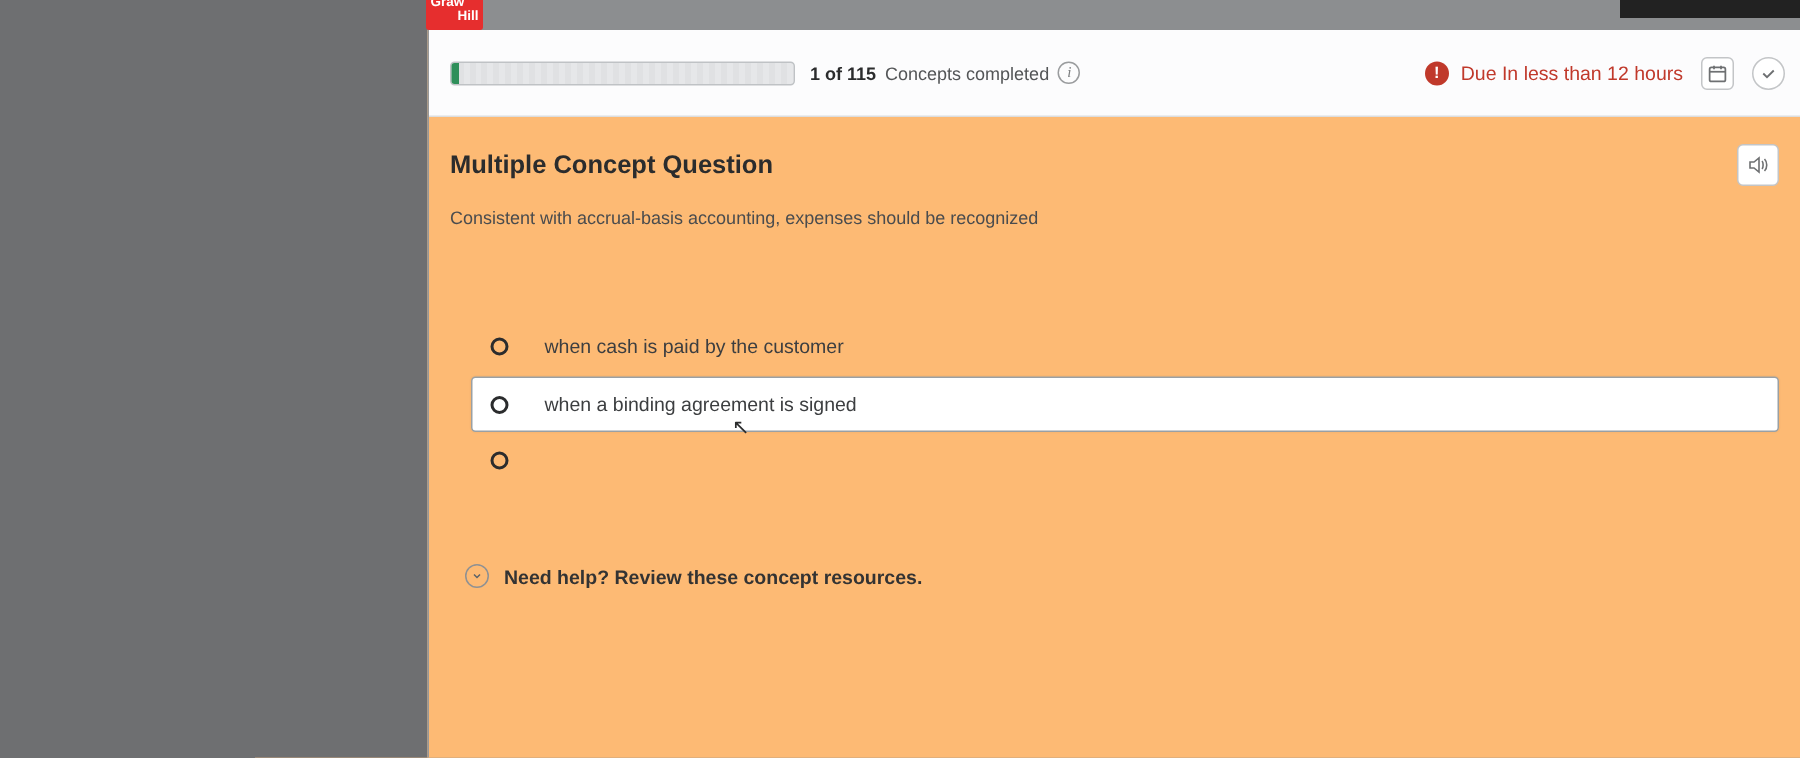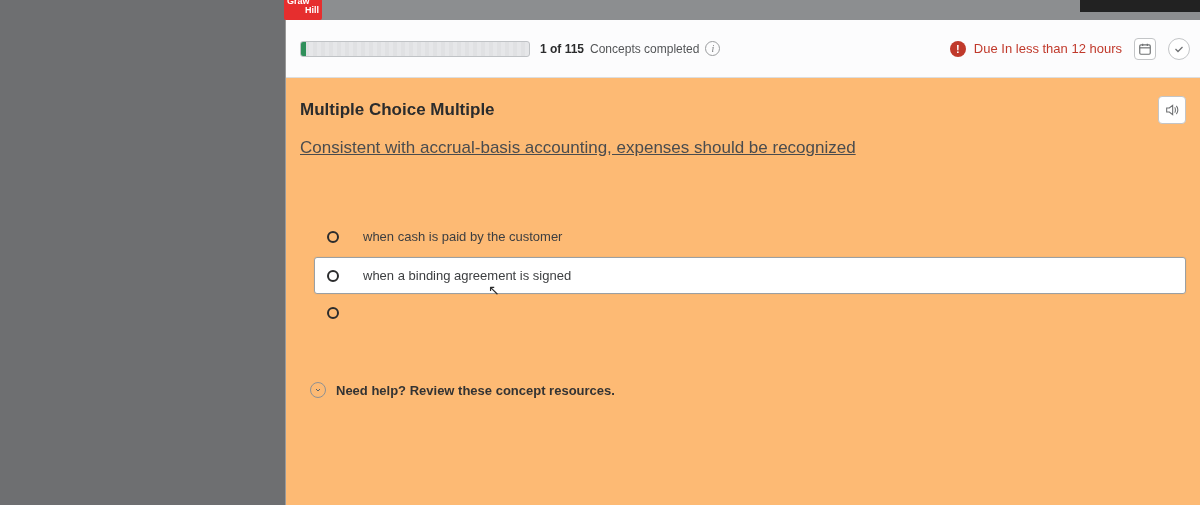--- a/index.html
+++ b/index.html
@@ -21,21 +21,21 @@
   .due { display:flex; align-items:center; gap:8px; color:#c0392b; font-size:13px; }
   .alert-icon { width:16px; height:16px; border-radius:50%; background:#c0392b; color:#fff; display:inline-flex; align-items:center; justify-content:center; font-weight:bold; font-size:11px; }
   .cal-icon, .round-btn { width:22px; height:22px; border:1px solid #c3c5c7; border-radius:4px; display:inline-flex; align-items:center; justify-content:center; color:#6e7072; font-size:12px; cursor:pointer; background:#fff; }
   .round-btn { border-radius:50%; }
 
   .title-row { display:flex; align-items:center; justify-content:space-between; padding: 18px 14px 10px 14px; }
   .title-row h1 { font-size: 17px; font-weight: 600; color:#2b2c2d; }
   .audio-btn { width:28px; height:28px; border:1px solid #c3c5c7; border-radius:4px; display:flex; align-items:center; justify-content:center; background:#fff; cursor:pointer; }
   .audio-btn svg { width:16px; height:16px; fill:none; stroke:#6e7072; stroke-width:1.6; }
 
-  .prompt { padding: 4px 14px 20px 14px; font-size: 17px; color:#4a4c4e;text-decoration:underline; }
+  .prompt { padding: 4px 14px 20px 14px; font-size: 12px; color:#4a4c4e; }
 
   .options { padding: 40px 14px 10px 28px; }
   .option { display:flex; align-items:center; gap:24px; padding:10px 12px; font-size:13px; color:#3c3e40; border:1px solid transparent; border-radius:3px; cursor:pointer; margin-bottom:2px; position:relative; }
   .option.selected { border:1px solid #9aa0a4; background:#fff; box-shadow: 0 0 0 1px rgba(0,0,0,0.02); margin-right: 0; }
   .option.wide { margin-right: 0; }
   .radio { width:12px; height:12px; border:2px solid #2b2c2d; border-radius:50%; flex-shrink:0; }
   .cursor-hand { position:absolute; left:173px; top:24px; font-size:14px; color:#2b2c2d; pointer-events:none; }
 
   .help { padding: 40px 14px 10px 24px; }
   .help-title { display:flex; align-items:center; gap:10px; font-size:13px; font-weight:700; color:#333; cursor:pointer; }
@@ -85,21 +85,21 @@
       </span>
       <span class="round-btn">
         <svg width="12" height="12" viewBox="0 0 24 24" fill="none" stroke="currentColor" stroke-width="2.5">
             <polyline points="5 12 10 17 19 8"></polyline>
           </svg>
       </span>
     </div>
   </div>
 
   <div class="title-row">
-    <h1>Multiple Choice Multiple</h1>
+    <h1>Multiple Concept Question</h1>
     <div class="audio-btn">
       <svg viewBox="0 0 24 24">
           <polygon points="4 9 8 9 13 5 13 19 8 15 4 15 4 9"></polygon>
           <path d="M16 8c1.5 1.5 1.5 6.5 0 8"></path>
           <path d="M18.5 6c3 3 3 9 0 12"></path>
         </svg>
     </div>
   </div>
 
   <div class="prompt">Consistent with accrual-basis accounting, expenses should be recognized</div>

